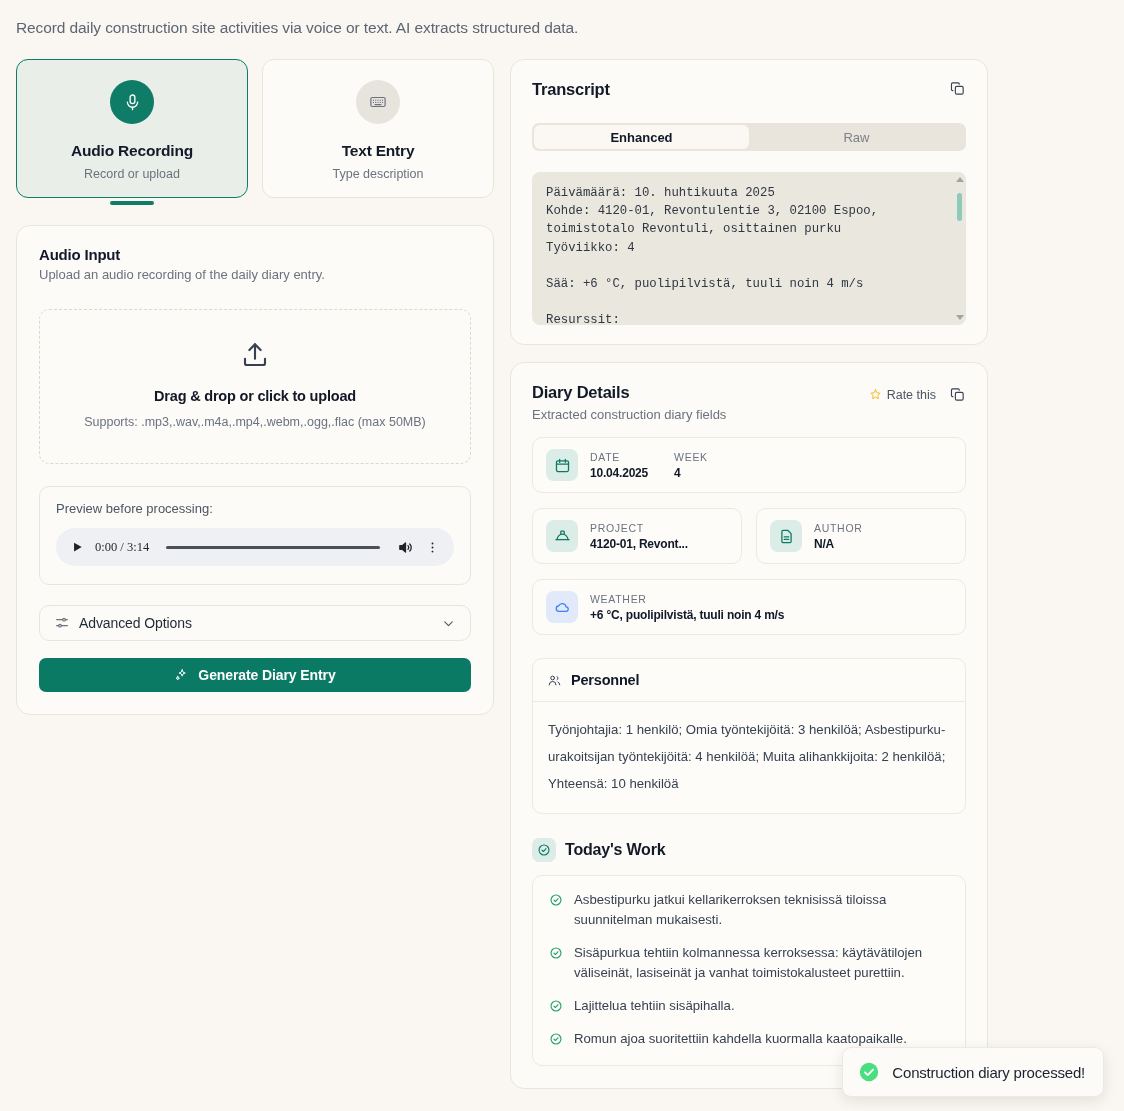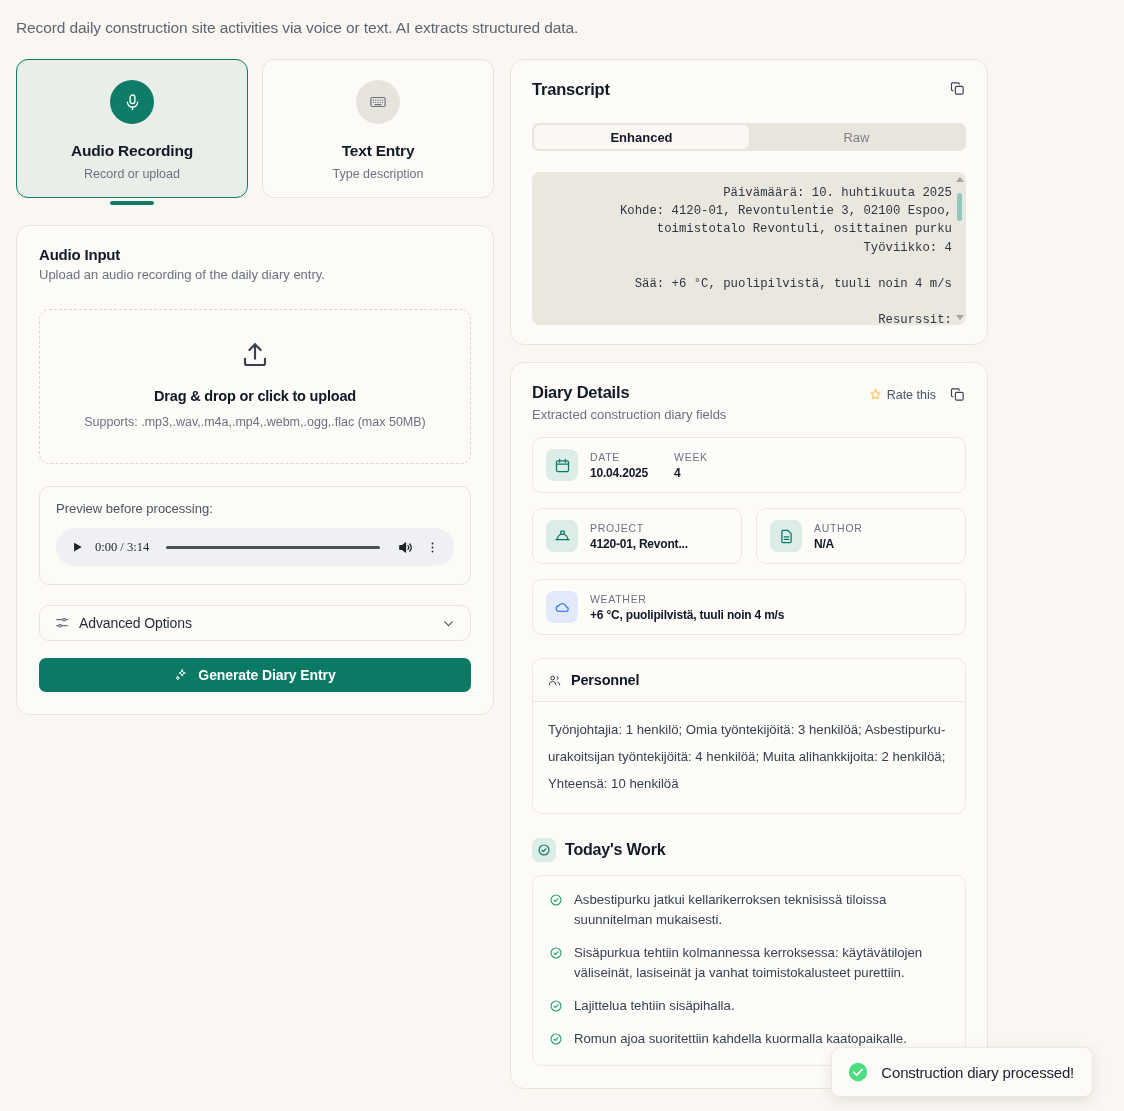--- a/index.html
+++ b/index.html
@@ -141,21 +141,21 @@
     display: flex; align-items: center; justify-content: center;
     gap: 9px;
     font-size: 14px; font-weight: 700;
     letter-spacing: -0.1px;
     cursor: pointer;
     border: none;
     width: 100%;
   }
 
   
-  .card-transcript { padding: 20px 21px 19px 21px; text-align: right; }
+  .card-transcript { padding: 20px 21px 19px 21px; }
   .ct-head { display: flex; align-items: flex-start; justify-content: space-between; }
   .ct-title { font-size: 16.5px; font-weight: 700; color: #121a28; letter-spacing: -0.2px; }
 
   .seg {
     margin-top: 24px;
     height: 28px;
     background: #eae5dc;
     border-radius: 7px;
     display: flex;
     padding: 2px;
@@ -283,21 +283,21 @@
     display: flex; gap: 11px; align-items: flex-start;
     font-size: 13.2px; line-height: 20px; color: #374151;
     margin-bottom: 13px;
   }
   .work-item:last-child { margin-bottom: 0; }
   .work-check { flex: 0 0 14px; margin-top: 3px; }
 
   
   .toast {
     position: absolute;
-    right: 31px; bottom: 14px;
+    right: 20px; bottom: 14px;
     background: #fdfbf7;
     border: 1px solid #efeae1;
     border-radius: 9px;
     box-shadow: 0 4px 14px rgba(30,25,15,0.10);
     padding: 13px 18px 13px 15px;
     display: flex; align-items: center; gap: 12px;
     z-index: 40;
   }
   .toast-text { font-size: 15px; color: #1a2230; letter-spacing: -0.2px; }
 </style>

